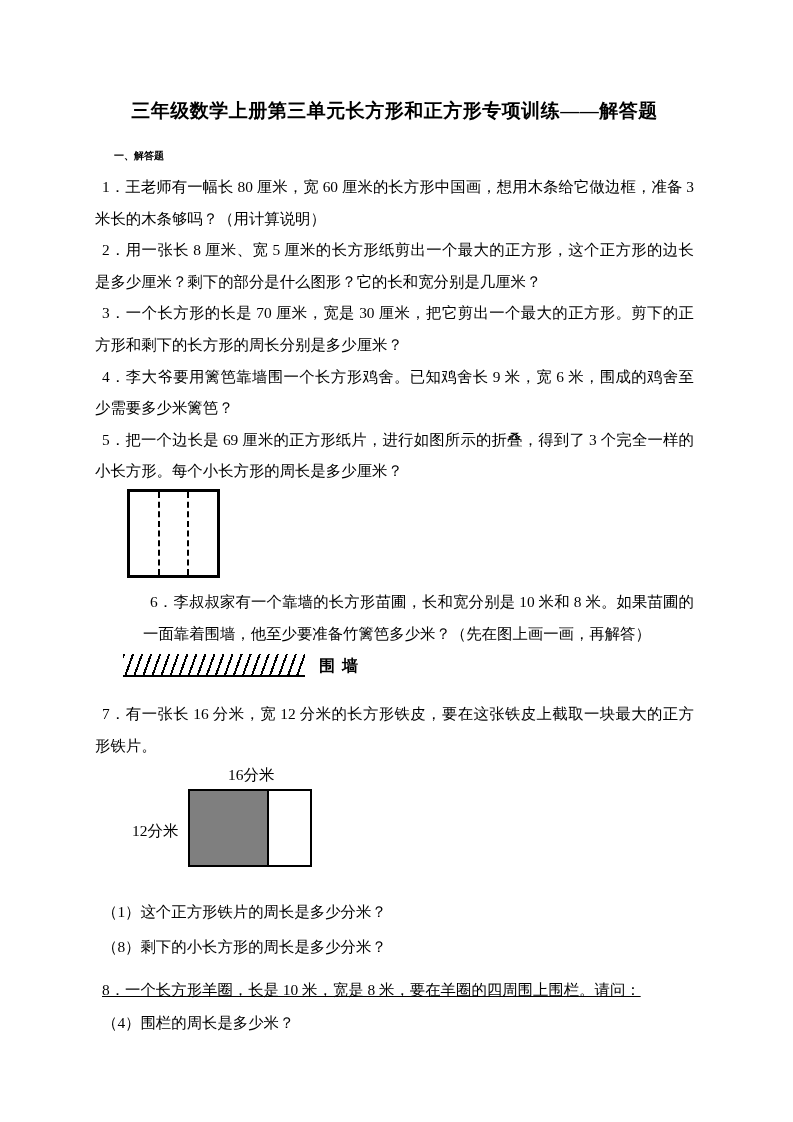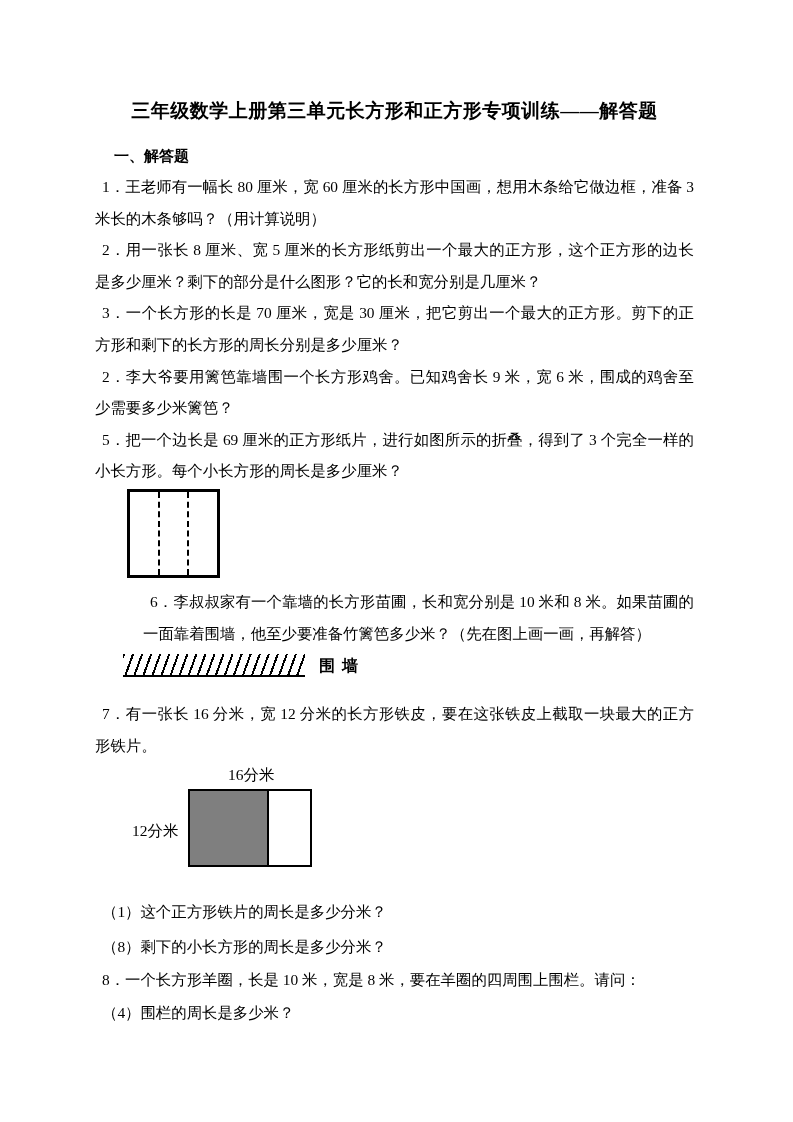--- a/index.html
+++ b/index.html
@@ -9,33 +9,33 @@
     font-family: "Liberation Serif", "DejaVu Serif", serif;
     color: #000000;
   }
   .content { position: absolute; left: 95px; top: 0; width: 599px; }
 
   .doc-title {
     margin: 96px 0 0 0; font-size: 19px; font-weight: bold;
     text-align: center; line-height: 30px; letter-spacing: 0.5px;
   }
   .section-heading {
-    margin: 19px 0 0 0; font-size: 15px; font-weight: bold;
+    margin: 19px 0 0 0; font-size: 10px; font-weight: bold;
     line-height: 22px; text-indent: 19px;
   }
   p.q {
     margin: 0; font-size: 15.4px; line-height: 31.6px;
     text-align: justify; text-indent: 7px;
   }
   p.q.mt-first { margin-top: 4px; }
   p.q.mt-q6   { margin-top: 8px; margin-left: 48px; }
   p.q.mt-q7   { margin-top: 21px; }
   p.q.mt-s1   { margin-top: 29px; }
   p.q.mt-s2   { margin-top: 3px; }
-  p.q.mt-q8   { margin-top: 1px; }
+  p.q.mt-q8   { margin-top: 11px; text-decoration: underline; }
   p.q.mt-s3   { margin-top: 2px; }
 
   
   .fig-square {
     margin: 2px 0 0 32px; width: 87px; height: 83px;
     border: 3px solid #000; display: flex; background: #fff;
   }
   .fig-square .strip { flex: 1 1 0; }
   .fig-square .strip + .strip { border-left: 2.5px dashed #000; }
 
@@ -64,21 +64,21 @@
 <div class="page">
   <div class="content">
 
     <h1 class="doc-title">三年级数学上册第三单元长方形和正方形专项训练——解答题</h1>
 
     <h2 class="section-heading">一、解答题</h2>
 
     <p class="q mt-first">1．王老师有一幅长 80 厘米，宽 60 厘米的长方形中国画，想用木条给它做边框，准备 3 米长的木条够吗？（用计算说明）</p>
     <p class="q">2．用一张长 8 厘米、宽 5 厘米的长方形纸剪出一个最大的正方形，这个正方形的边长是多少厘米？剩下的部分是什么图形？它的长和宽分别是几厘米？</p>
     <p class="q">3．一个长方形的长是 70 厘米，宽是 30 厘米，把它剪出一个最大的正方形。剪下的正方形和剩下的长方形的周长分别是多少厘米？</p>
-    <p class="q">2．李大爷要用篱笆靠墙围一个长方形鸡舍。已知鸡舍长 9 米，宽 6 米，围成的鸡舍至少需要多少米篱笆？</p>
+    <p class="q">4．李大爷要用篱笆靠墙围一个长方形鸡舍。已知鸡舍长 9 米，宽 6 米，围成的鸡舍至少需要多少米篱笆？</p>
     <p class="q">5．把一个边长是 69 厘米的正方形纸片，进行如图所示的折叠，得到了 3 个完全一样的小长方形。每个小长方形的周长是多少厘米？</p>
 
     <div class="fig-square">
       <div class="strip"></div>
       <div class="strip"></div>
       <div class="strip"></div>
     </div>
 
     <p class="q mt-q6">6．李叔叔家有一个靠墙的长方形苗圃，长和宽分别是 10 米和 8 米。如果苗圃的一面靠着围墙，他至少要准备竹篱笆多少米？（先在图上画一画，再解答）</p>
 

